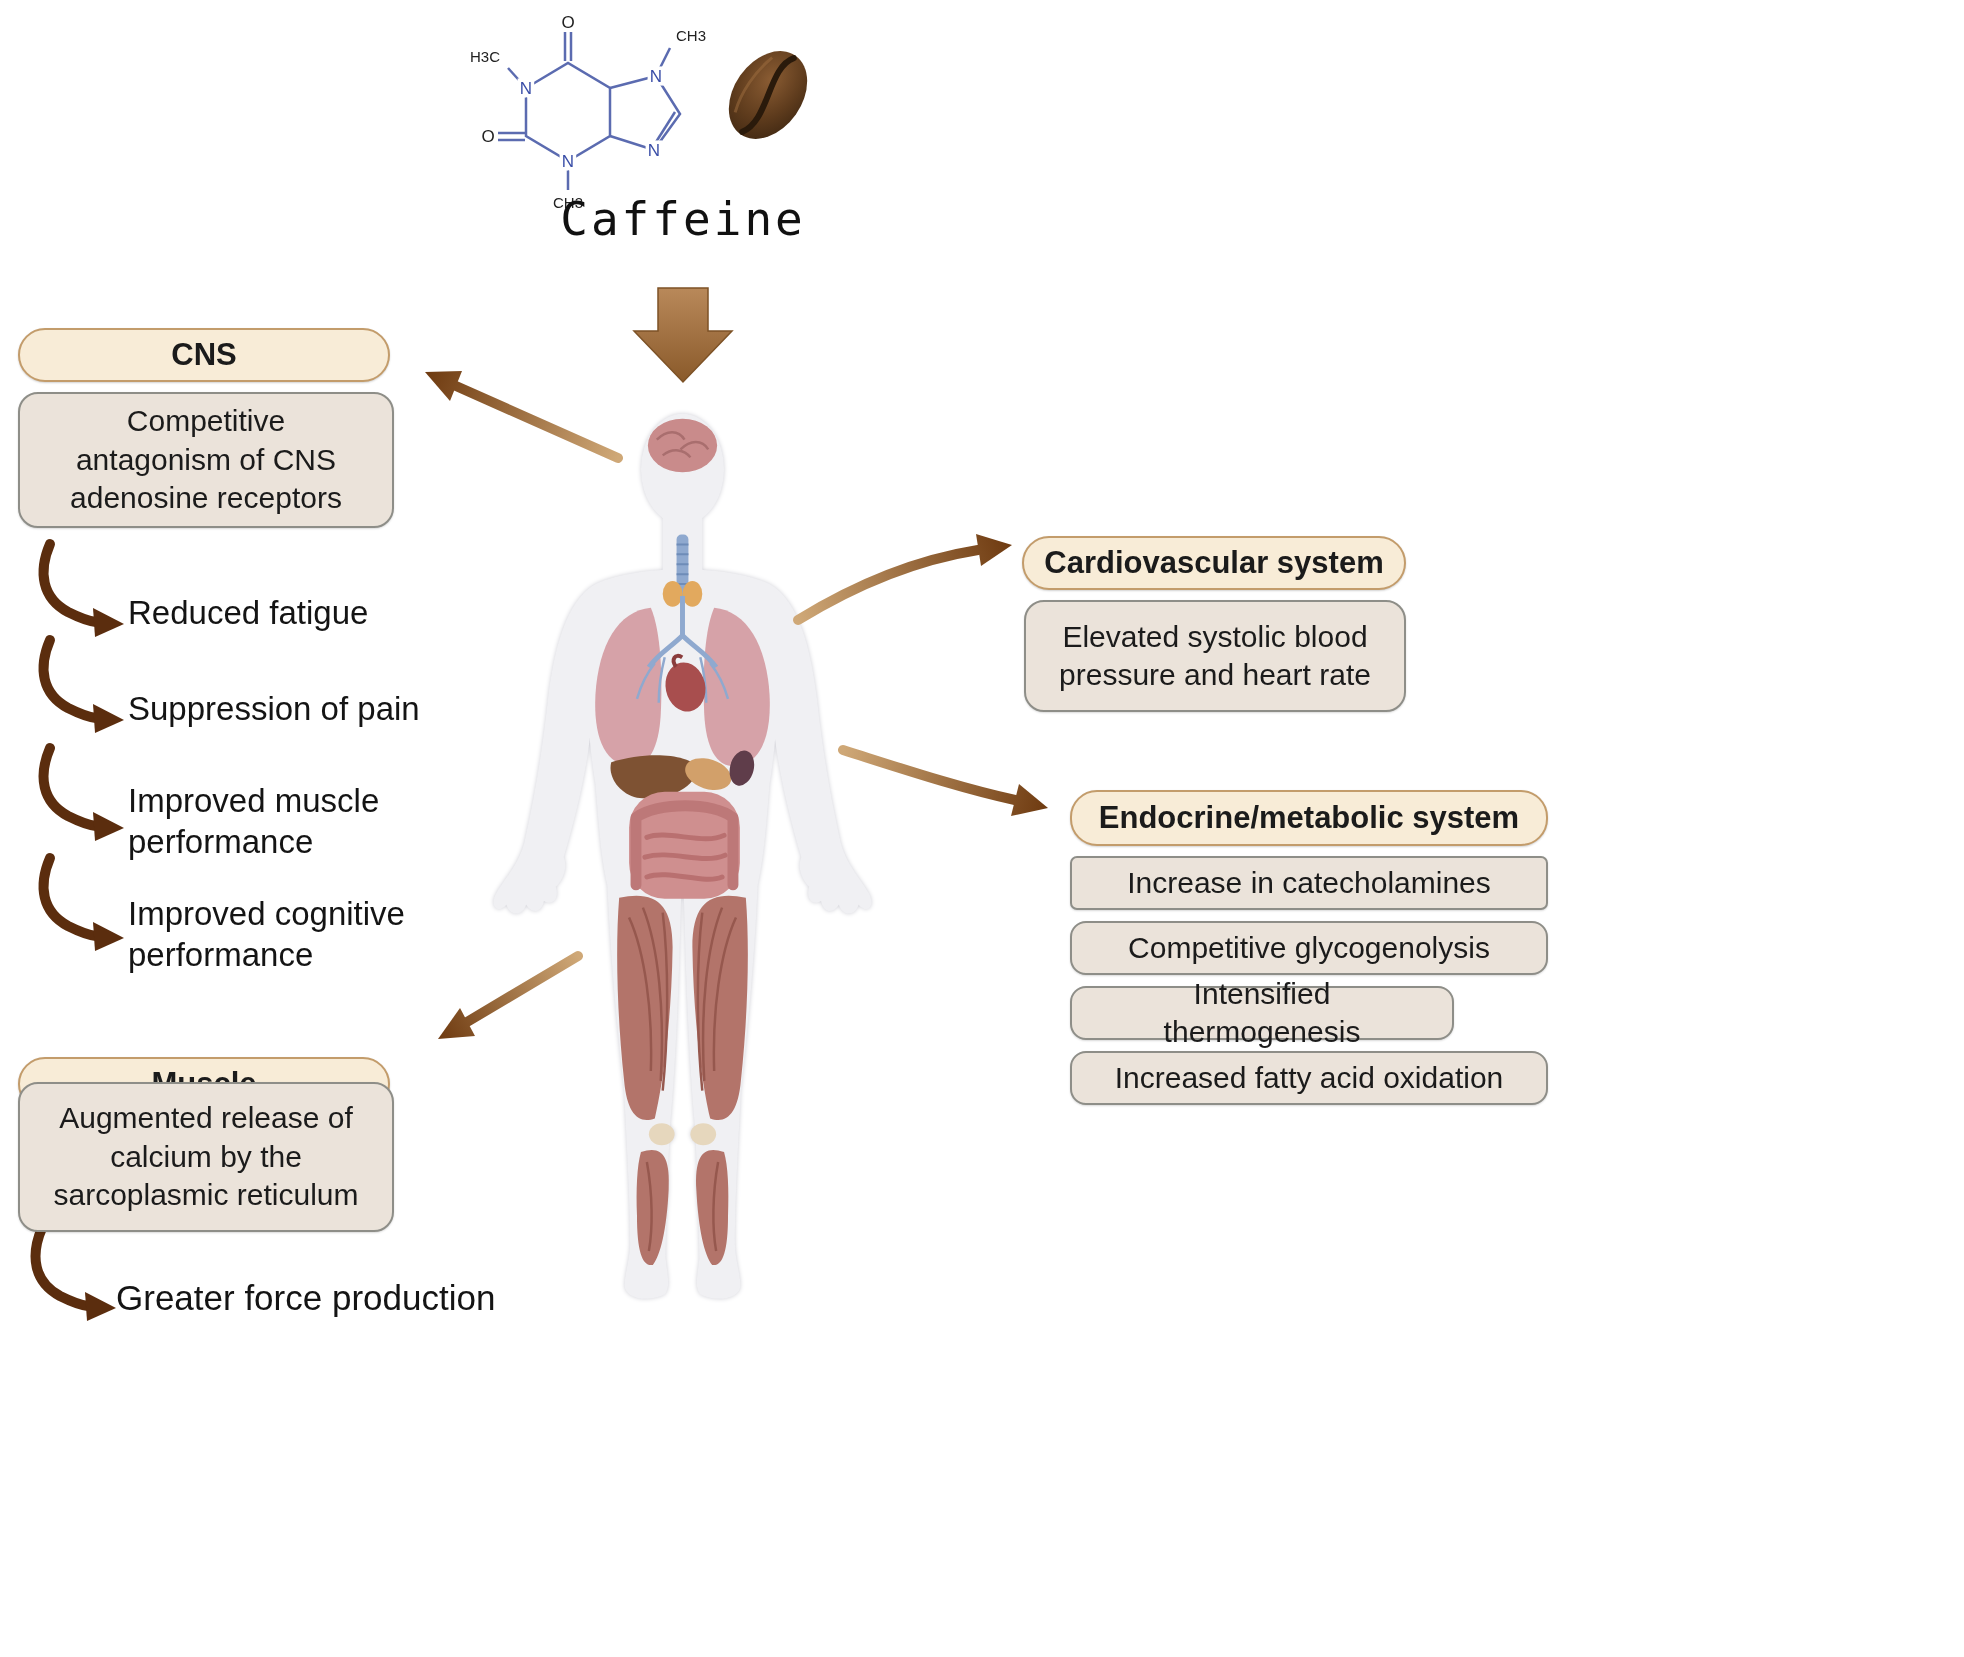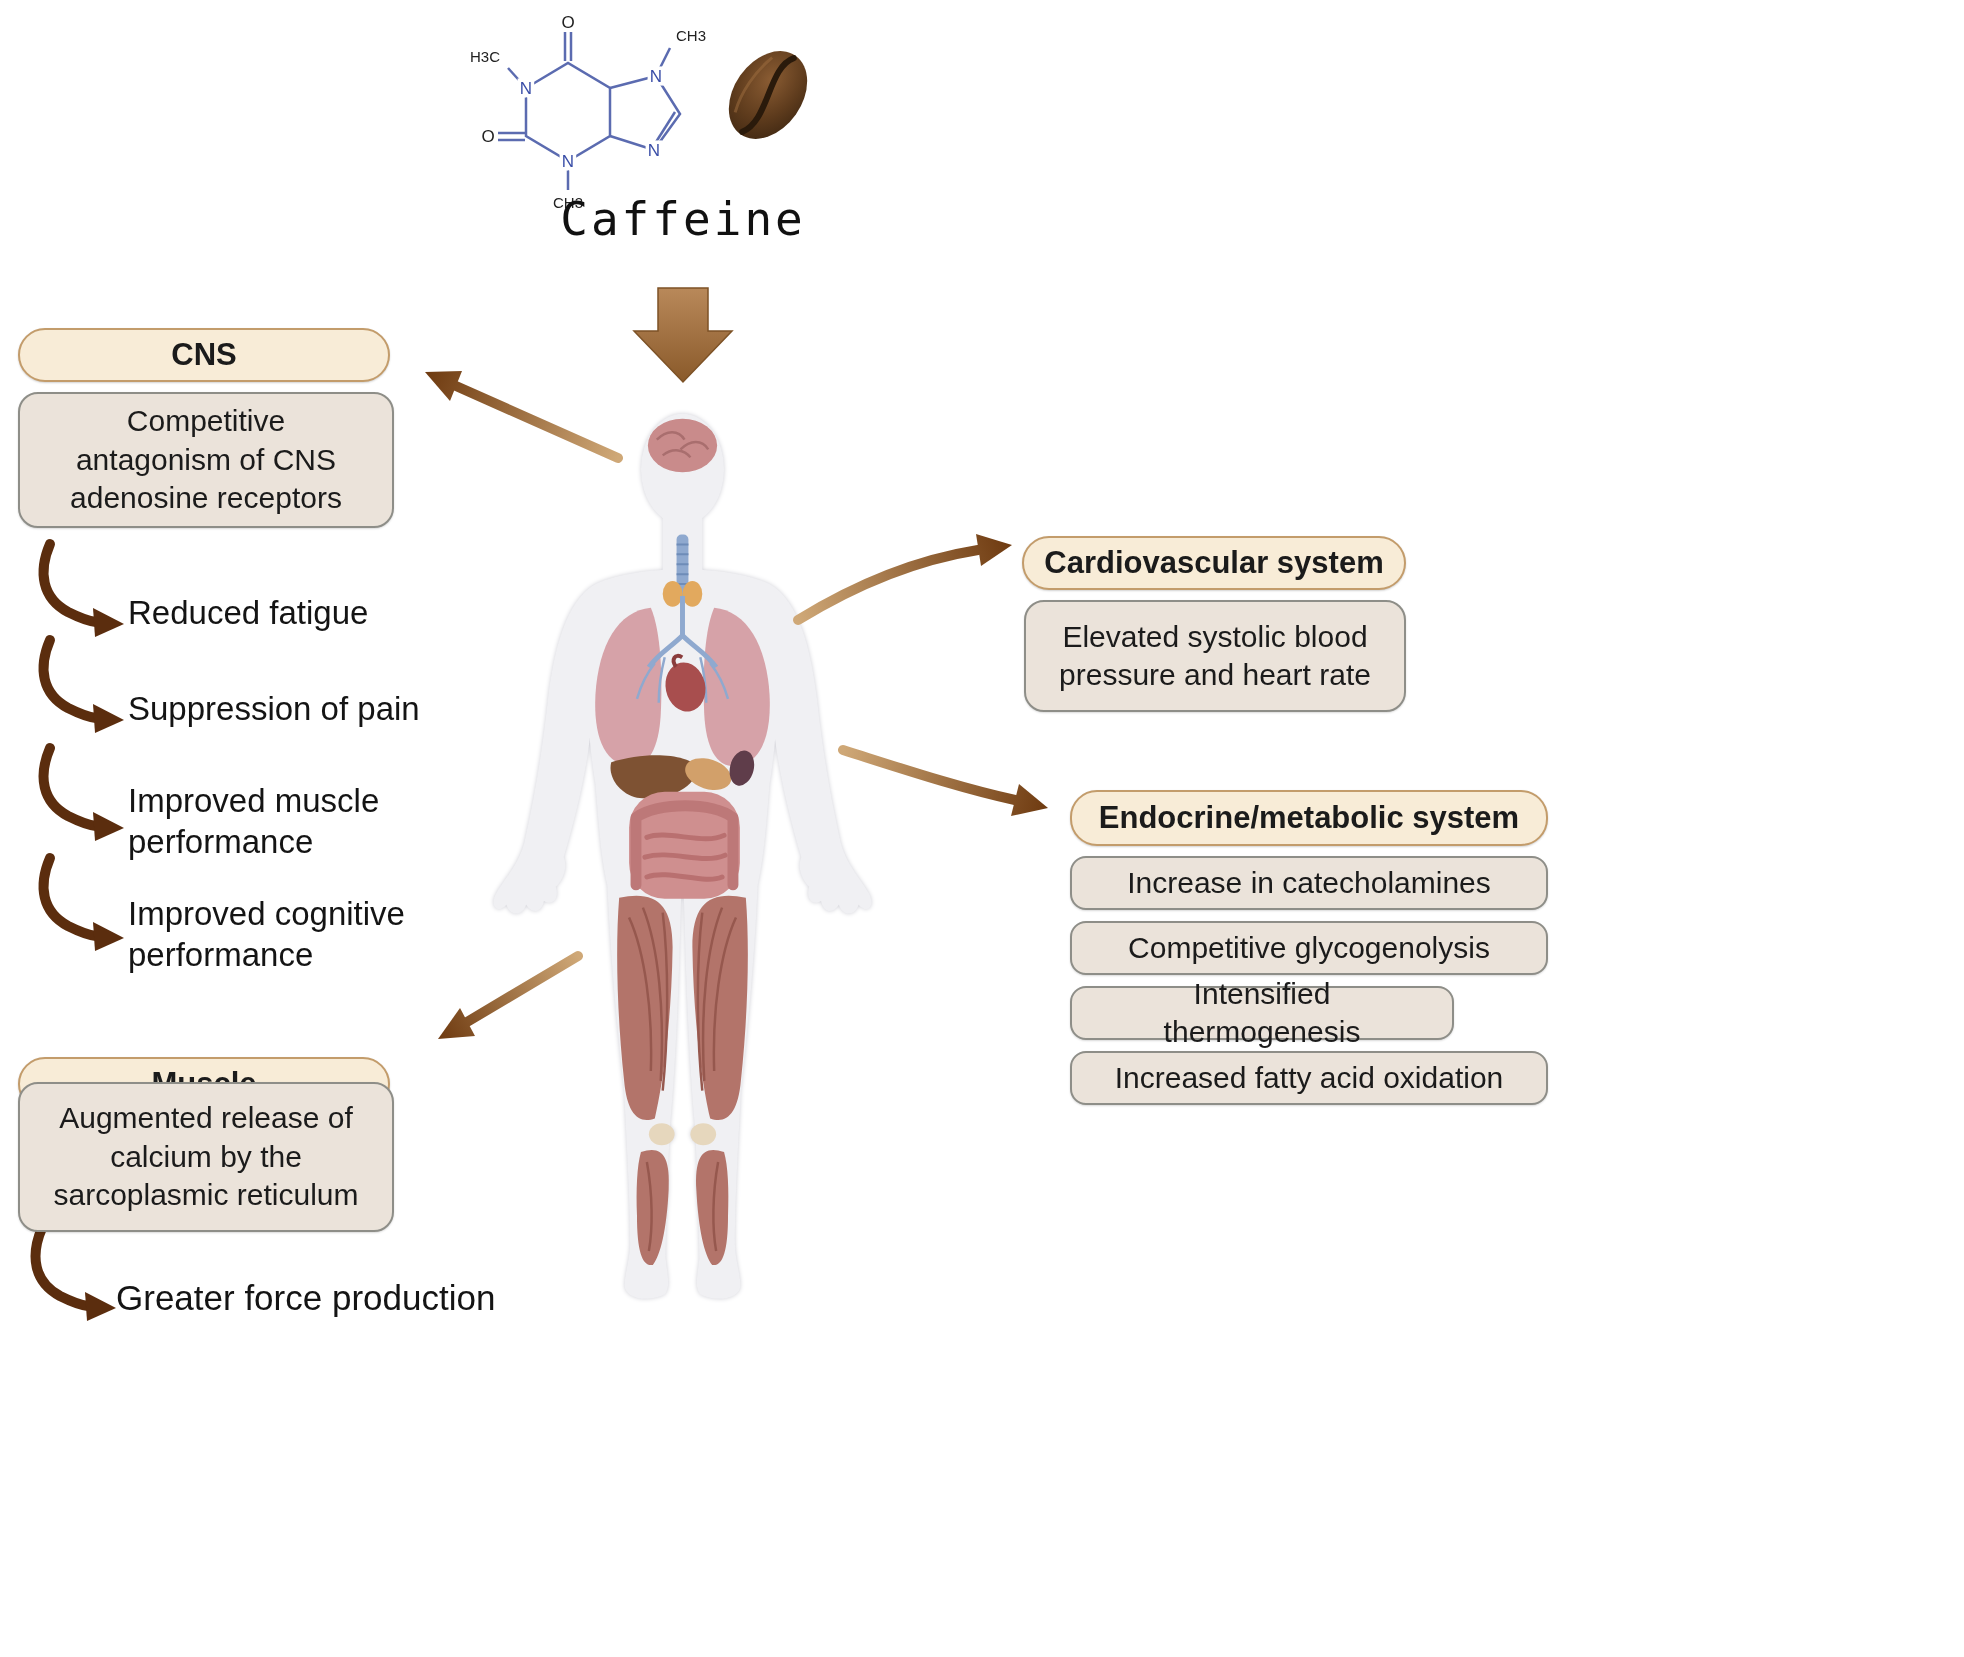--- a/index.html
+++ b/index.html
@@ -212,18 +212,18 @@
   <div class="box" style="left:18px;top:1082px;width:376px;height:150px;">Augmented release of calcium by the sarcoplasmic reticulum</div>
 
   <div class="fx" style="left:116px;top:1276px;font-size:35px;">Greater force production</div>
 
   <div class="hdr" style="left:1022px;top:536px;width:384px;height:54px;">Cardiovascular system</div>
 
   <div class="box" style="left:1024px;top:600px;width:382px;height:112px;">Elevated systolic blood pressure and heart rate</div>
 
   <div class="hdr" style="left:1070px;top:790px;width:478px;height:56px;">Endocrine/metabolic system</div>
 
-  <div class="box pill-item" style="left:1070px;top:856px;width:478px;height:54px;">Increase in catecholamines</div>
+  <div class="box pill-item" style="left:1070px;top:856px;width:478px;height:54px;border-radius:7px;">Increase in catecholamines</div>
   <div class="box pill-item" style="left:1070px;top:921px;width:478px;height:54px;">Competitive glycogenolysis</div>
   <div class="box pill-item" style="left:1070px;top:986px;width:384px;height:54px;">Intensified thermogenesis</div>
   <div class="box pill-item" style="left:1070px;top:1051px;width:478px;height:54px;">Increased fatty acid oxidation</div>
 
 </div>
 
 </body></html>

